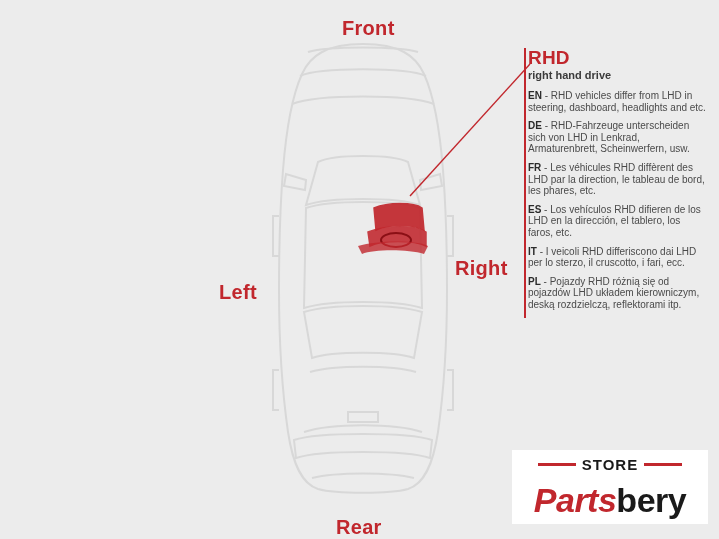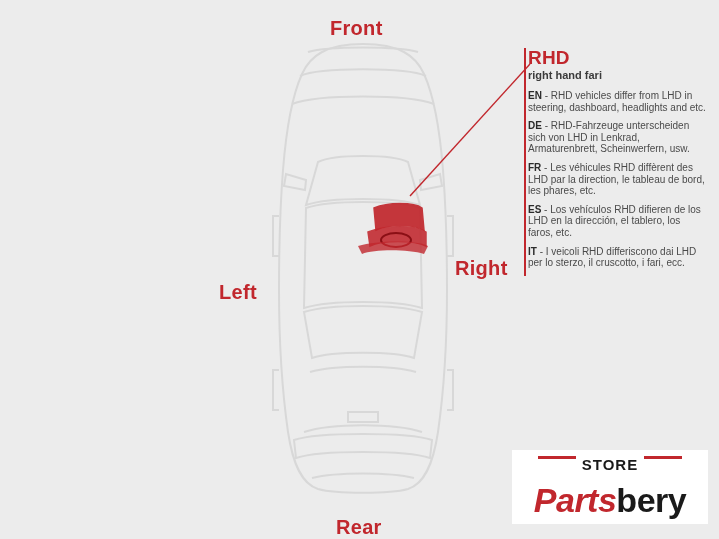--- a/index.html
+++ b/index.html
@@ -20,21 +20,21 @@
     width: 719px;
     height: 539px;
   }
   .label {
     position: absolute;
     color: #c1272d;
     font-weight: bold;
     font-size: 20px;
     letter-spacing: 0.3px;
   }
-  #label-front { left: 330px; top: 17px; }
+  #label-front { left: 342px; top: 17px; }
   #label-rear  { left: 336px; top: 516px; }
   #label-left  { left: 219px; top: 257px; margin-top: 24px; }
   #label-right { left: 455px; top: 257px; }
 
   .car-svg {
     position: absolute;
     left: 248px;
     top: 40px;
   }
 
@@ -85,21 +85,21 @@
     width: 196px;
     height: 74px;
     background: #ffffff;
     display: flex;
     flex-direction: column;
     align-items: center;
     justify-content: center;
   }
   .logo-store {
     display: flex;
-    align-items: flex-start;
+    align-items: center;
     justify-content: center;
     width: 100%;
     margin-bottom: 9px;
   }
   .logo-store .bar {
     height: 3px;
     background: #c1272d;
     flex: 0 0 38px;
     margin: 0 6px;
   }
@@ -190,27 +190,28 @@
       <path d="M110 206 C 130 200 170 200 180 206 L 176 214 C 160 209 126 209 114 214 Z" fill="#c1272d" opacity="0.8"></path>
     </g>
   </svg>
 
   <svg class="leader" width="160" height="160" viewBox="0 0 160 160">
     <line x1="150" y1="4" x2="30" y2="136" stroke="#c1272d" stroke-width="1.4"></line>
   </svg>
 
   <div class="callout">
     <div class="callout-title">RHD</div>
-    <div class="callout-sub">right hand fari</div>
+    <div class="callout-sub">right hand drive</div>
 
     <div class="desc"><b>EN</b><span> - RHD vehicles differ from LHD in steering, dashboard, headlights and etc.</span></div>
     <div class="desc"><b>DE</b><span> - RHD-Fahrzeuge unterscheiden sich von LHD in Lenkrad, Armaturenbrett, Scheinwerfern, usw.</span></div>
     <div class="desc"><b>FR</b><span> - Les véhicules RHD diffèrent des LHD par la direction, le tableau de bord, les phares, etc.</span></div>
     <div class="desc"><b>ES</b><span> - Los vehículos RHD difieren de los LHD en la dirección, el tablero, los faros, etc.</span></div>
     <div class="desc"><b>IT</b><span> - I veicoli RHD differiscono dai LHD per lo sterzo, il cruscotto, i fari, ecc.</span></div>
+    <div class="desc"><b>PL</b><span> - Pojazdy RHD różnią się od pojazdów LHD układem kierowniczym, deską rozdzielczą, reflektorami itp.</span></div>
   </div>
 
   <div class="logo">
     <div class="logo-store">
       <span class="bar"></span>
       <span class="logo-store-text">STORE</span>
       <span class="bar"></span>
     </div>
     <div class="logo-main"><span class="logo-parts">Parts</span><span class="logo-bery">bery</span></div>
   </div>

